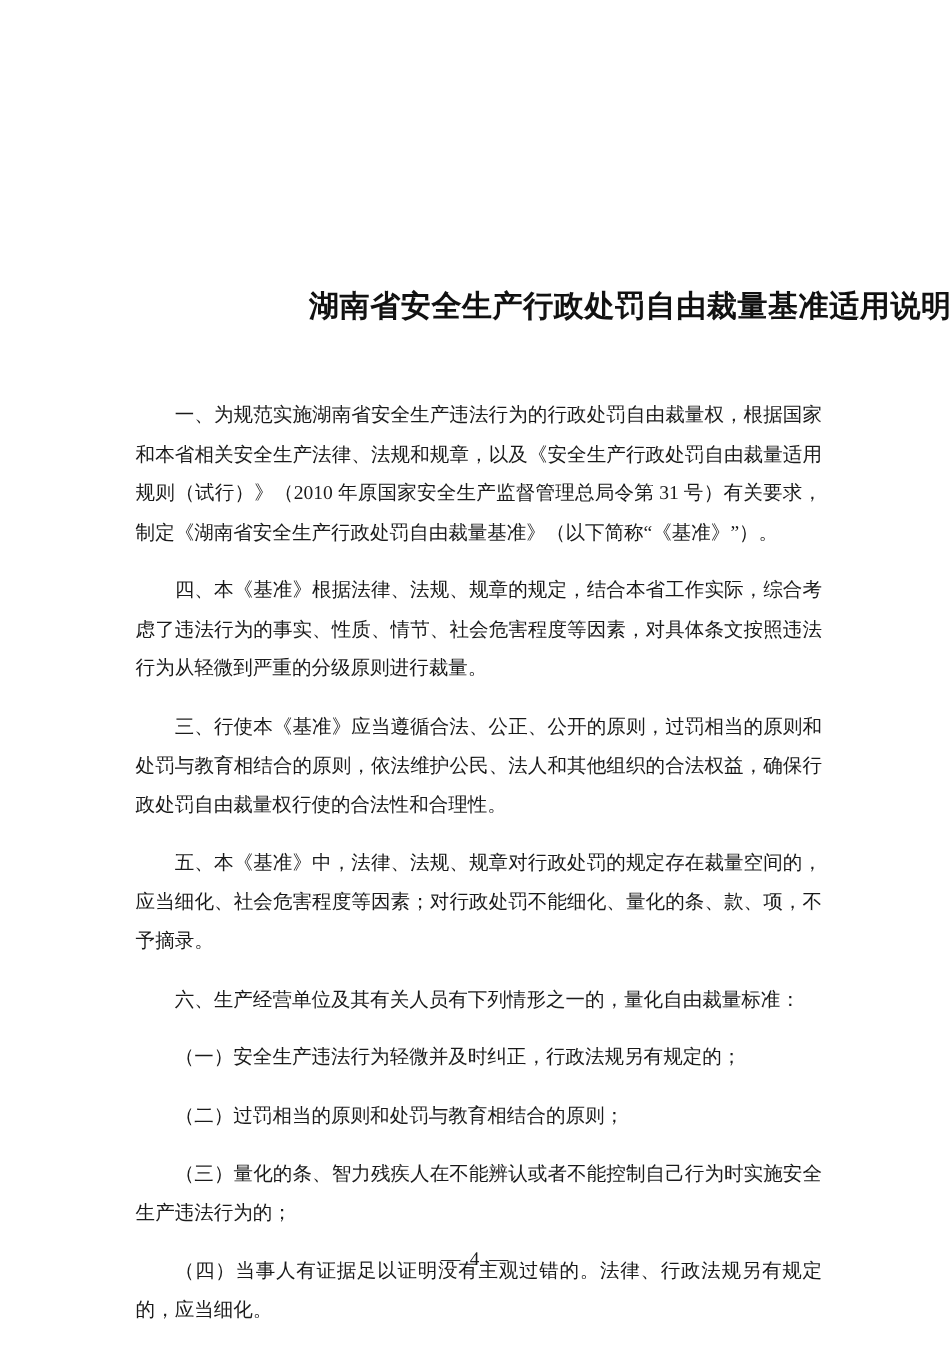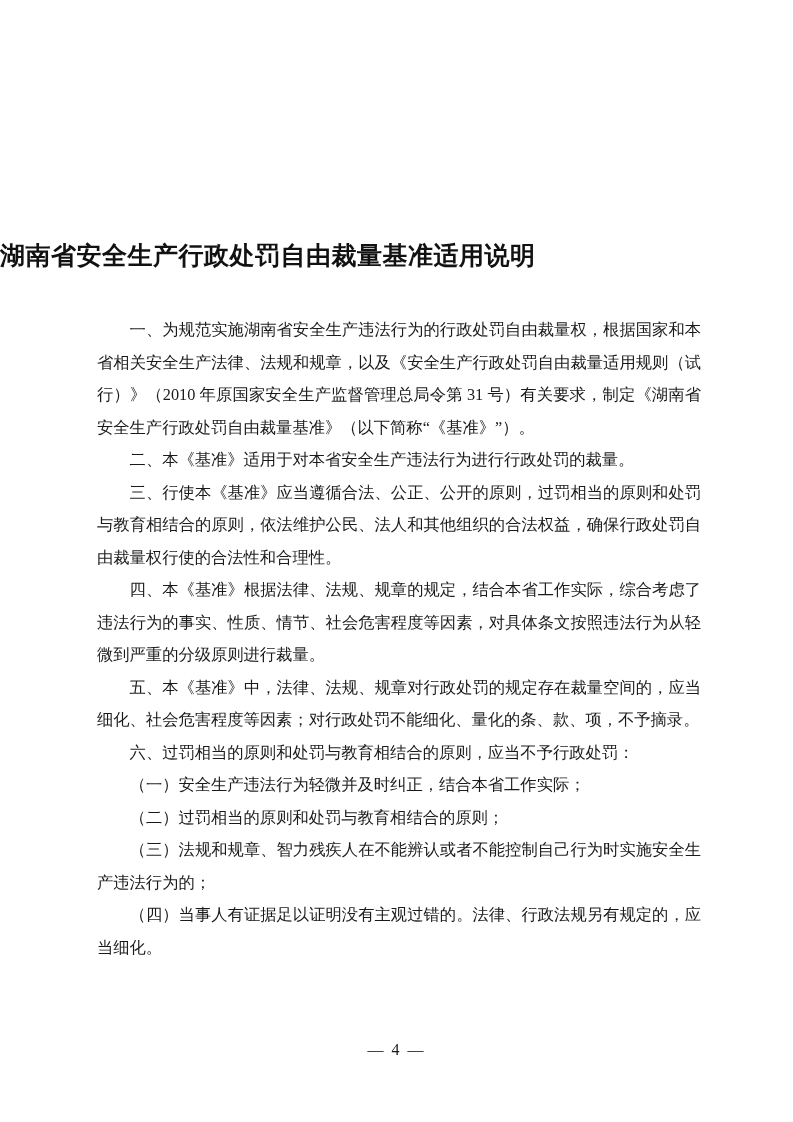--- a/index.html
+++ b/index.html
@@ -17,21 +17,21 @@
     overflow: hidden;
     font-family: "Liberation Serif", "DejaVu Serif", serif;
     color: #1a1a1a;
   }
 
   .doc-title {
     position: absolute;
     top: 237px;
     left: 0;
     width: 100%;
-    text-align: left;
+    text-align: right;
     font-family: "Liberation Sans", "DejaVu Sans", sans-serif;
     font-size: 25px;
     font-weight: 700;
     line-height: 36px;
     letter-spacing: 0.5px;
     color: #111111;
   }
 
   .doc-body {
     position: absolute;
@@ -39,21 +39,21 @@
     left: 97px;
     width: 604px;
     font-size: 16.3px;
     line-height: 32.5px;
     text-align: justify;
     text-justify: inter-character;
     color: #1a1a1a;
   }
 
   .doc-body p {
-    margin: 0;
+    margin: 16px;
     text-indent: 2em;
     word-break: break-all;
   }
 
   .page-footer {
     position: absolute;
     top: 1038px;
     left: 0;
     width: 100%;
     text-align: center;
@@ -67,35 +67,34 @@
 <body>
 
 <div class="page">
 
   <h1 class="doc-title">湖南省安全生产行政处罚自由裁量基准适用说明</h1>
 
   <div class="doc-body">
 
       <p>一、为规范实施湖南省安全生产违法行为的行政处罚自由裁量权，根据国家和本省相关安全生产法律、法规和规章，以及《安全生产行政处罚自由裁量适用规则（试行）》（2010 年原国家安全生产监督管理总局令第 31 号）有关要求，制定《湖南省安全生产行政处罚自由裁量基准》（以下简称“《基准》”）。</p>
 
-      <p>二、本《基准》适用于对本省安全生产违法行为进行行政处罚的裁量。</p>
+
+      <p>四、本《基准》根据法律、法规、规章的规定，结合本省工作实际，综合考虑了违法行为的事实、性质、情节、社会危害程度等因素，对具体条文按照违法行为从轻微到严重的分级原则进行裁量。</p>
 
       <p>三、行使本《基准》应当遵循合法、公正、公开的原则，过罚相当的原则和处罚与教育相结合的原则，依法维护公民、法人和其他组织的合法权益，确保行政处罚自由裁量权行使的合法性和合理性。</p>
 
-      <p>四、本《基准》根据法律、法规、规章的规定，结合本省工作实际，综合考虑了违法行为的事实、性质、情节、社会危害程度等因素，对具体条文按照违法行为从轻微到严重的分级原则进行裁量。</p>
-
       <p>五、本《基准》中，法律、法规、规章对行政处罚的规定存在裁量空间的，应当细化、社会危害程度等因素；对行政处罚不能细化、量化的条、款、项，不予摘录。</p>
 
-      <p>六、过罚相当的原则和处罚与教育相结合的原则，应当不予行政处罚：</p>
+      <p>六、生产经营单位及其有关人员有下列情形之一的，量化自由裁量标准：</p>
 
-      <p>（一）安全生产违法行为轻微并及时纠正，结合本省工作实际；</p>
+      <p>（一）安全生产违法行为轻微并及时纠正，行政法规另有规定的；</p>
 
       <p>（二）过罚相当的原则和处罚与教育相结合的原则；</p>
 
-      <p>（三）法规和规章、智力残疾人在不能辨认或者不能控制自己行为时实施安全生产违法行为的；</p>
+      <p>（三）量化的条、智力残疾人在不能辨认或者不能控制自己行为时实施安全生产违法行为的；</p>
 
       <p>（四）当事人有证据足以证明没有主观过错的。法律、行政法规另有规定的，应当细化。</p>
     </div>
 
   <div class="page-footer">
     <span>— 4 —</span>
   </div>
 
 </div>
 

